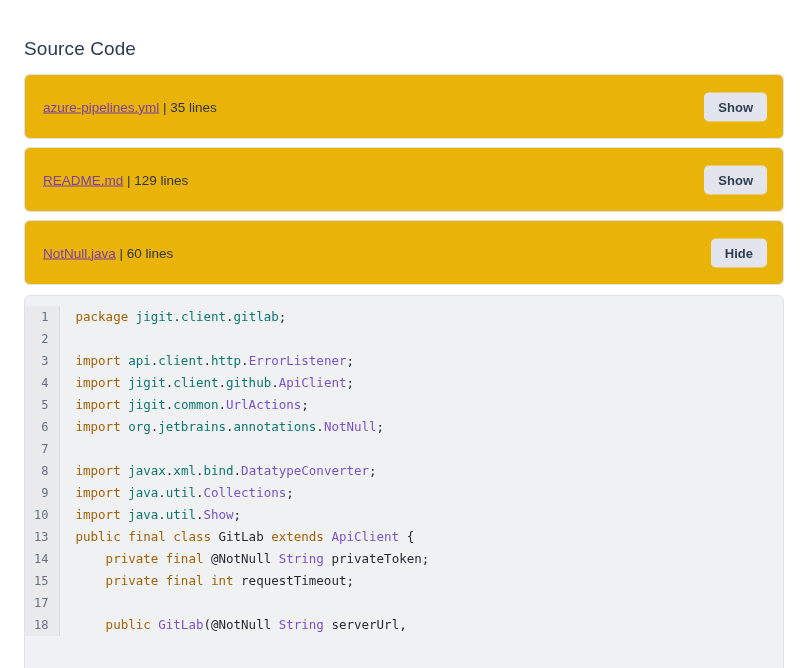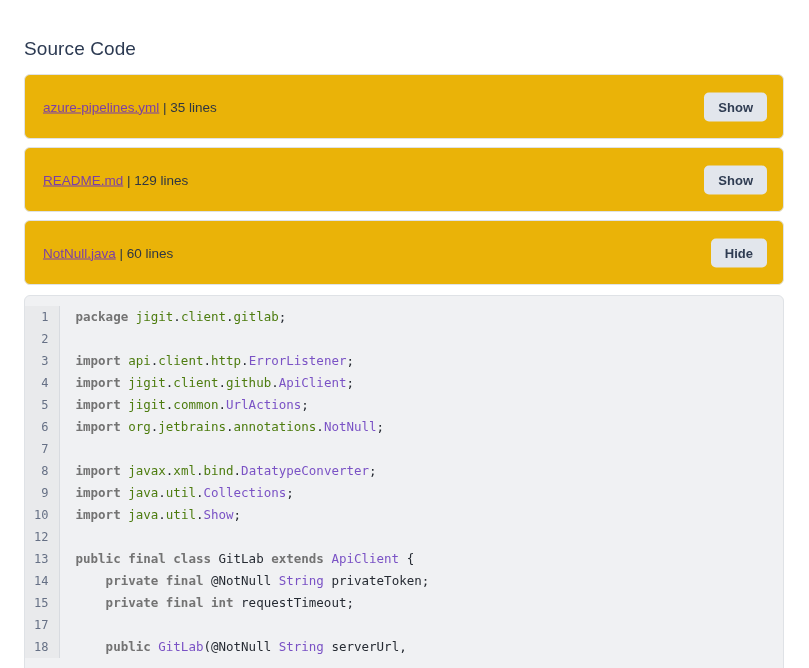--- a/index.html
+++ b/index.html
@@ -91,22 +91,22 @@
     padding-left: 16px;
     font-family: "DejaVu Sans Mono", monospace;
     font-size: 12.5px;
     color: #262b33;
     white-space: pre;
     vertical-align: top;
     line-height: 20px;
   }
   .ln { line-height: 20px; }
 
-  .tok-kw { color: #737373; font-weight: bold; }
-  .tok-pkg { color: #4d7c0f; }
+  .tok-kw { color: #a16207; font-weight: normal; }
+  .tok-pkg { color: #0f766e; }
   .tok-type { color: #7a52c5; }
   .tok-plain { color: #262b33; }
   .tok-punc { color: #262b33; }
   .tok-anno { color: #262b33; }
 </style>
 </head>
 <body>
 
 <div class="page">
 
@@ -172,24 +172,20 @@
             </tr>
             <tr class="code-row">
               <td class="ln">9</td>
               <td class="code-cell"><span class="tok-kw">import</span><span class="tok-plain"> </span><span class="tok-pkg">java</span><span class="tok-punc">.</span><span class="tok-pkg">util</span><span class="tok-punc">.</span><span class="tok-type">Collections</span><span class="tok-punc">;</span></td>
             </tr>
             <tr class="code-row">
               <td class="ln">10</td>
               <td class="code-cell"><span class="tok-kw">import</span><span class="tok-plain"> </span><span class="tok-pkg">java</span><span class="tok-punc">.</span><span class="tok-pkg">util</span><span class="tok-punc">.</span><span class="tok-type">Show</span><span class="tok-punc">;</span></td>
             </tr>
             <tr class="code-row">
-              <td class="ln">12</td>
-              <td class="code-cell"></td>
-            </tr>
-            <tr class="code-row">
               <td class="ln">13</td>
               <td class="code-cell"><span class="tok-kw">public final class</span><span class="tok-plain"> </span><span class="tok-plain">GitLab</span><span class="tok-plain"> </span><span class="tok-kw">extends</span><span class="tok-plain"> </span><span class="tok-type">ApiClient</span><span class="tok-punc"> {</span></td>
             </tr>
             <tr class="code-row">
               <td class="ln">14</td>
               <td class="code-cell"><span class="tok-plain">    </span><span class="tok-kw">private final</span><span class="tok-plain"> </span><span class="tok-anno">@NotNull</span><span class="tok-plain"> </span><span class="tok-type">String</span><span class="tok-plain"> </span><span class="tok-plain">privateToken</span><span class="tok-punc">;</span></td>
             </tr>
             <tr class="code-row">
               <td class="ln">15</td>
               <td class="code-cell"><span class="tok-plain">    </span><span class="tok-kw">private final int</span><span class="tok-plain"> </span><span class="tok-plain">requestTimeout</span><span class="tok-punc">;</span></td>

